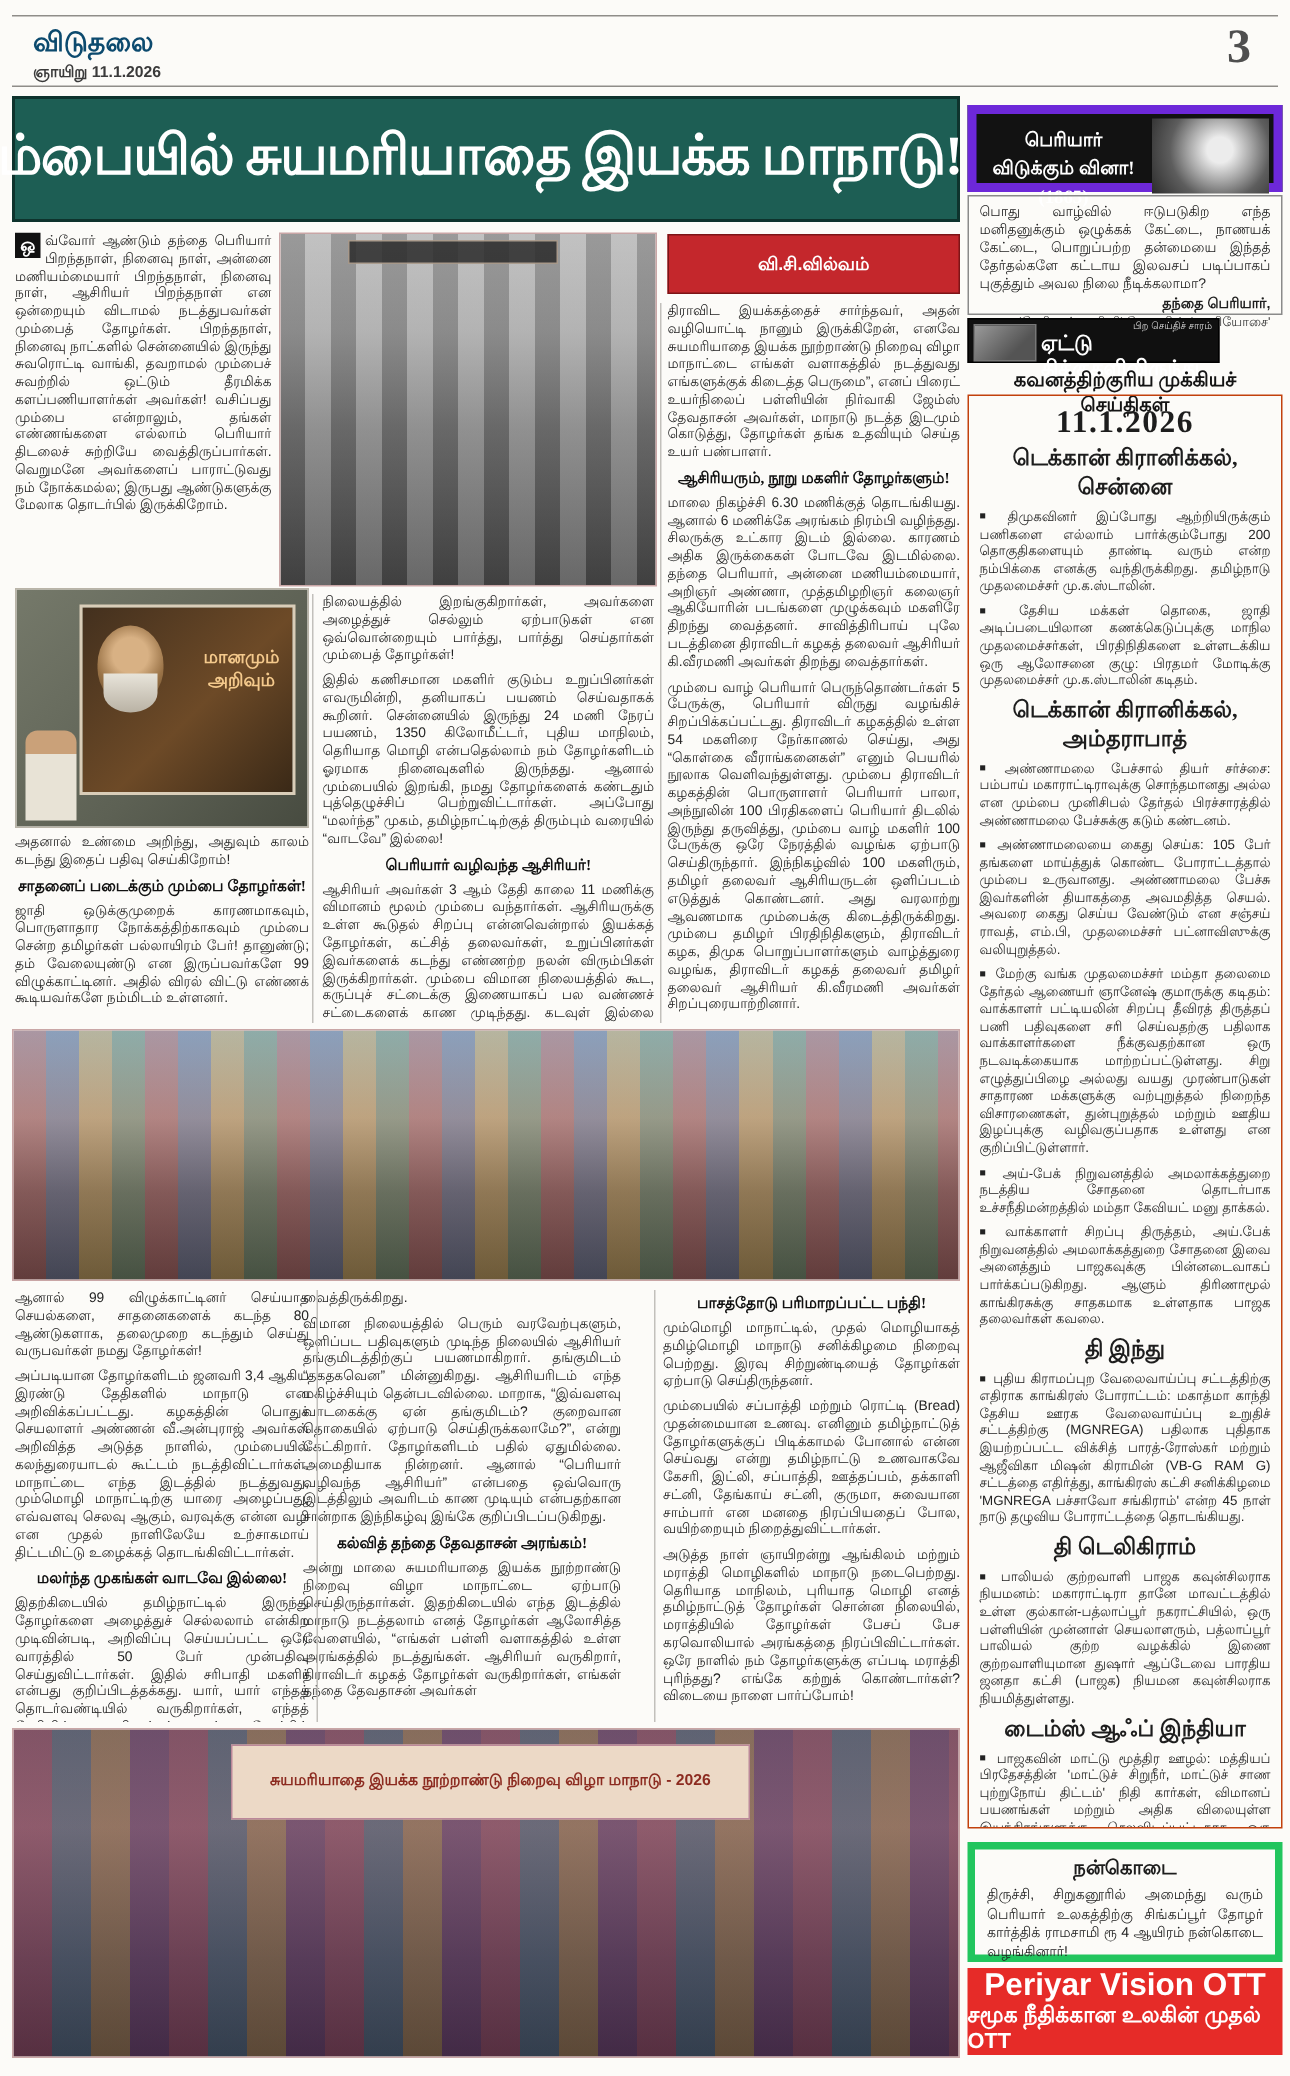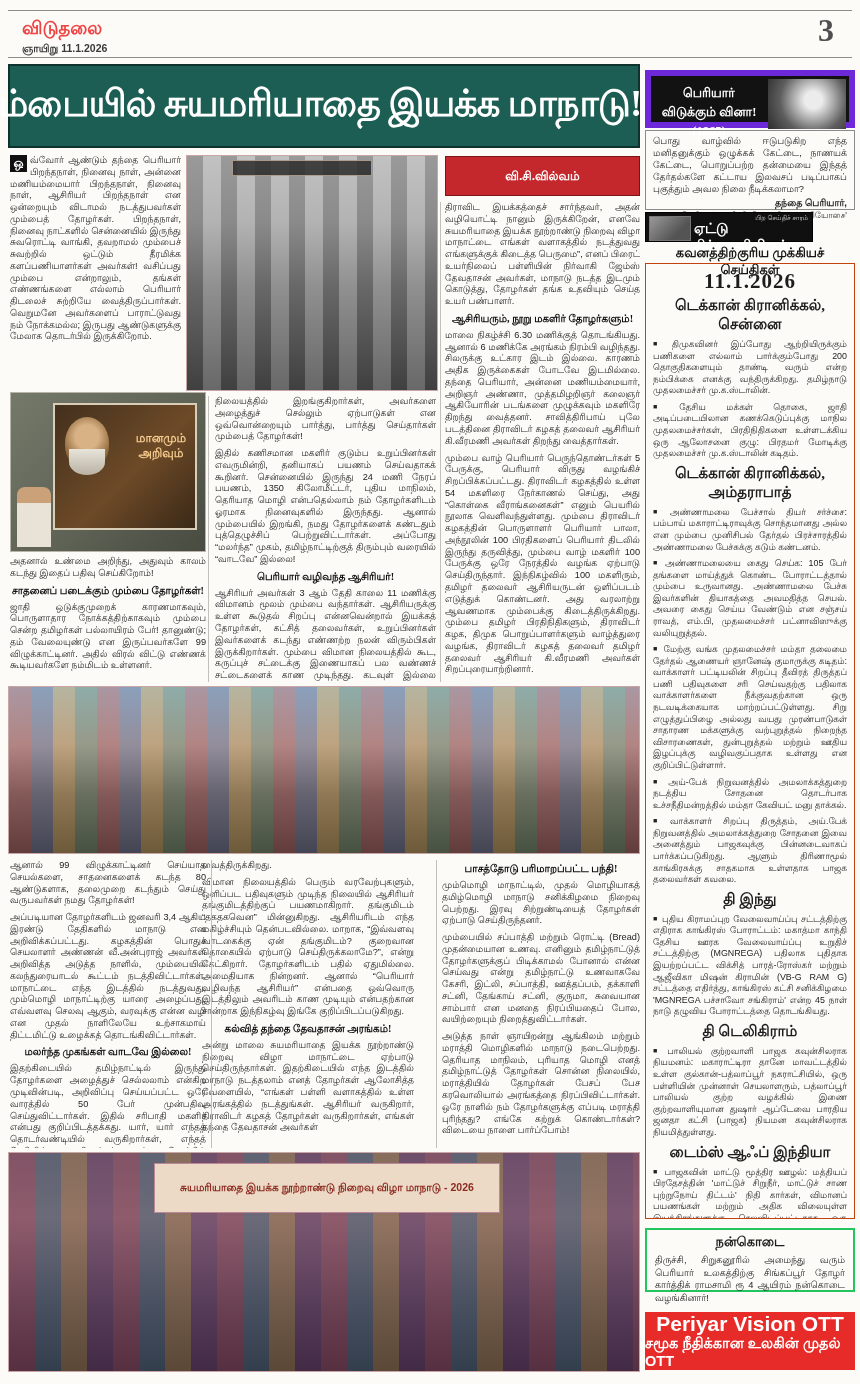--- a/index.html
+++ b/index.html
@@ -1,19 +1,19 @@
 <!DOCTYPE html>
 <html><head>
 <meta charset="utf-8">
 <style>
   html,body{margin:0;padding:0;background:#e9e7e2;}
   #page{position:relative;width:860px;height:1384px;background:#fcfbf8;overflow:hidden;
         font-family:"Liberation Sans",sans-serif;color:#1d1d1d;}
   .hrule{position:absolute;left:8px;width:844px;height:1px;background:#8f8d89;}
-  .masthead-name{position:absolute;left:22px;top:18px;font-size:18px;font-weight:bold;color:#ef4444;
+  .masthead-name{position:absolute;left:22px;top:18px;font-size:18px;font-weight:bold;color:#0c4a6e;
         font-family:"Liberation Serif",serif;}
   .masthead-date{position:absolute;left:22px;top:42px;font-size:10.5px;color:#3a3a3a;font-weight:bold;}
   .page-num{position:absolute;right:26px;top:12px;font-size:32px;font-weight:bold;color:#4f4f4f;
         font-family:"Liberation Serif",serif;}
 
   .headline-bar{position:absolute;left:8px;top:64px;width:632px;height:84px;background:#1d5e54;
         border:2px solid #0e332d;box-sizing:border-box;display:flex;align-items:center;justify-content:center;}
   .headline-text{color:#ffffff;font-size:37px;font-weight:bold;white-space:nowrap;letter-spacing:-1px;
         font-family:"Liberation Serif",serif;}
 
@@ -83,22 +83,22 @@
   .news-box{position:absolute;left:645px;top:263px;width:210px;height:956px;box-sizing:border-box;
         border:1px solid #c2410c;padding:5px 7px;overflow:hidden;text-align:justify;}
   .news-date{font-size:21px;font-weight:bold;text-align:center;letter-spacing:1px;
         font-family:"Liberation Serif",serif;margin-bottom:2px;}
   .news-src{font-size:15px;font-weight:bold;text-align:center;margin:3px 0 4px 0;
         font-family:"Liberation Serif",serif;}
   .news-item{font-size:8.9px;line-height:1.3;margin-bottom:5px;color:#222;}
   .news-item .sq{font-size:7px;margin-right:4px;position:relative;top:-1px;}
   .news-sign{font-size:15px;font-weight:bold;text-align:right;margin-top:3px;}
 
-  .donation-box{position:absolute;left:645px;top:1228px;width:210px;height:64px;box-sizing:border-box;
-        border:2px solid #22c55e;padding:4px 8px;text-align:justify;}
+  .donation-box{position:absolute;left:645px;top:1228px;width:210px;height:80px;box-sizing:border-box;
+        border:5px solid #22c55e;padding:4px 8px;text-align:justify;}
   .donation-title{font-size:13px;font-weight:bold;text-align:center;margin-bottom:3px;
         font-family:"Liberation Serif",serif;}
   .donation-text{font-size:9.4px;line-height:1.35;color:#222;}
 
   .ott-banner{position:absolute;left:645px;top:1312px;width:210px;height:58px;background:#e62b28;
         display:flex;flex-direction:column;align-items:center;justify-content:center;}
   .ott-line1{color:#fff;font-size:21px;font-weight:bold;line-height:1.05;}
   .ott-line2{color:#fff;font-size:14.5px;font-weight:bold;}
 </style>
 </head>

